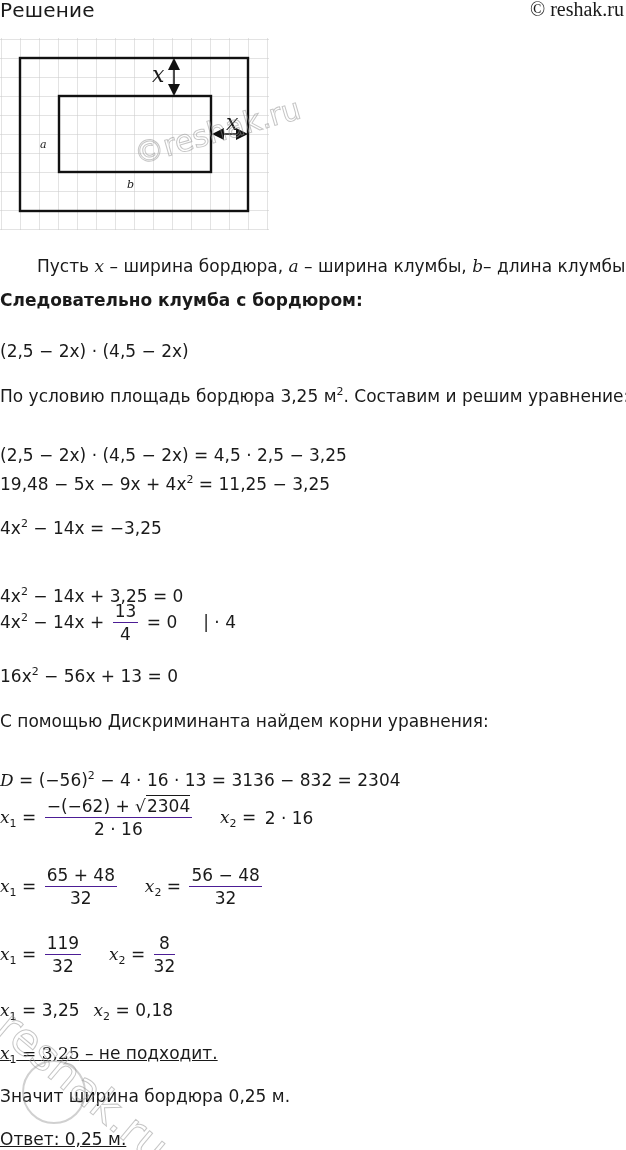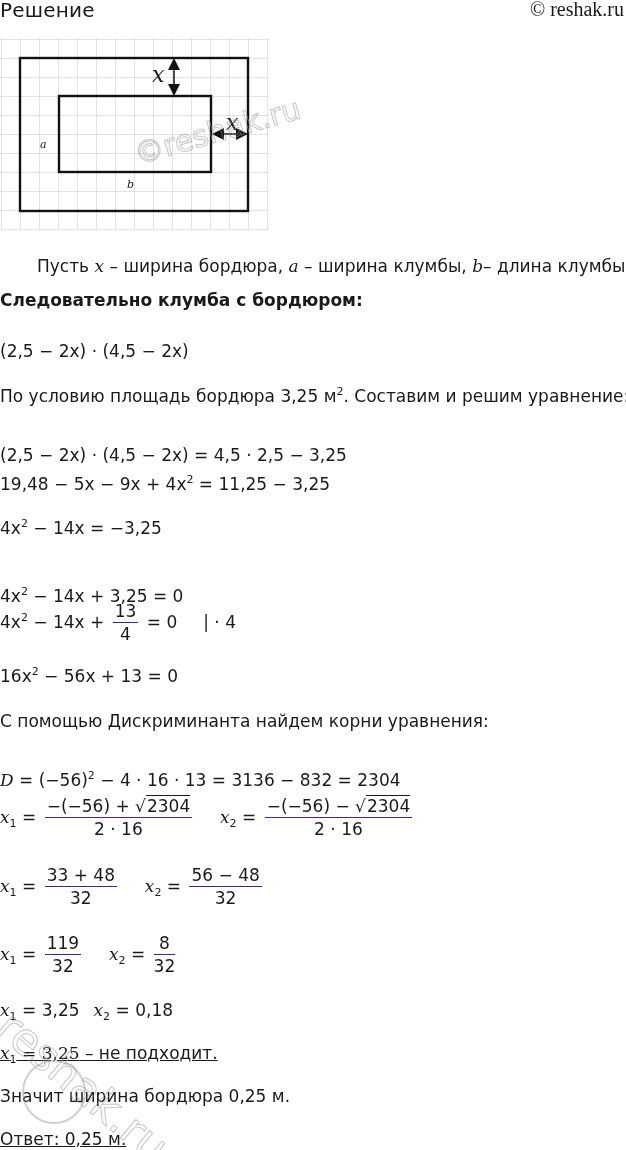--- a/index.html
+++ b/index.html
@@ -82,27 +82,27 @@
 <div class="line m" style="top:666px;">
   <span>16x</span><sup>2</sup><span> − 56x + 13 = 0</span>
 </div>
 
 <div class="line" style="top:711px;">С помощью Дискриминанта найдем корни уравнения:</div>
 <div class="line m" style="top:755px;margin-top:15px;">
   <span class="i">D</span><span> = (−56)</span><sup>2</sup><span> − 4 · 16 · 13 = 3136 − 832 = 2304</span>
 </div>
 
 <div class="line m" style="top:795px;">
-  <span class="i">x</span><sub>1</sub><span> = </span><span class="frac"><span class="num"><span>−(−56) + √</span><span class="sqrt">2304</span></span><span class="den">2 · 16</span></span>
+  <span class="i">x</span><sub>1</sub><span> = </span><span class="frac"><span class="num"><span>−(−62) + √</span><span class="sqrt">2304</span></span><span class="den">2 · 16</span></span>
   <span style="display:inline-block; width:14px;"></span>
-  <span class="i">x</span><sub>2</sub><span> = </span><span class="frac"><span class="num"><span>−(−56) − √</span><span class="sqrt">2304</span></span><span class="den">2 · 16</span></span>
+  <span class="i">x</span><sub>2</sub><span> = </span><span class="frac"><span class="den">2 · 16</span></span>
 </div>
 
 <div class="line m" style="top:864px;">
-  <span class="i">x</span><sub>1</sub><span> = </span><span class="frac"><span class="num">33 + 48</span><span class="den">32</span></span>
+  <span class="i">x</span><sub>1</sub><span> = </span><span class="frac"><span class="num">65 + 48</span><span class="den">32</span></span>
   <span style="display:inline-block; width:14px;"></span>
   <span class="i">x</span><sub>2</sub><span> = </span><span class="frac"><span class="num">56 − 48</span><span class="den">32</span></span>
 </div>
 
 <div class="line m" style="top:932px;">
   <span class="i">x</span><sub>1</sub><span> = </span><span class="frac"><span class="num">119</span><span class="den">32</span></span>
   <span style="display:inline-block; width:14px;"></span>
   <span class="i">x</span><sub>2</sub><span> = </span><span class="frac"><span class="num">8</span><span class="den">32</span></span>
 </div>
 

